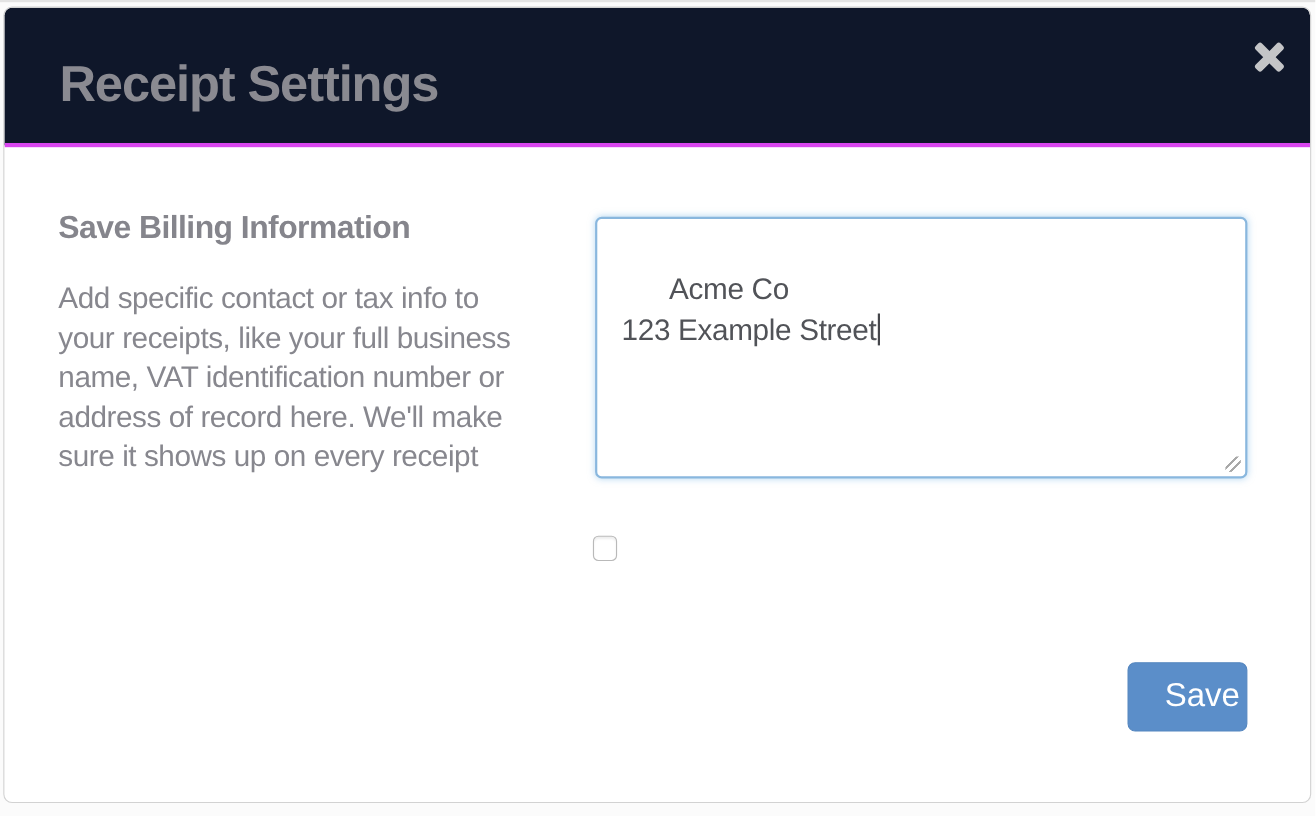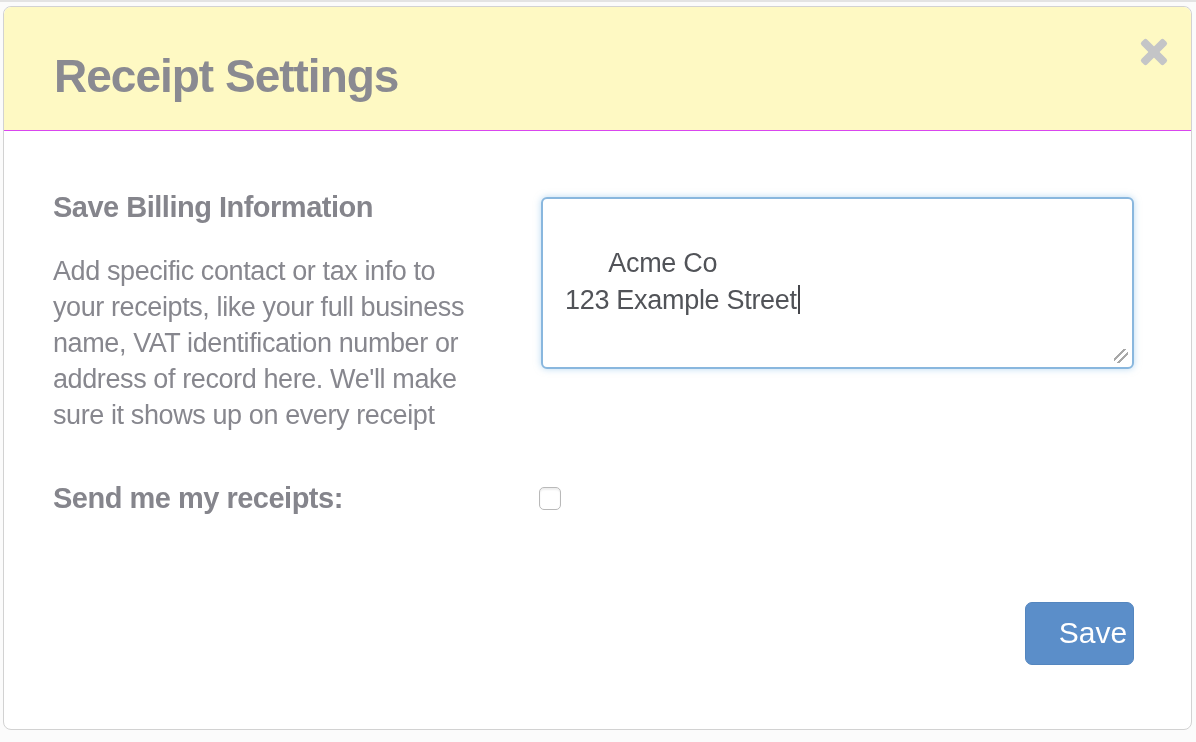--- a/index.html
+++ b/index.html
@@ -11,21 +11,21 @@
   .page-top-edge{
     position:absolute;left:0;top:0;width:1196px;height:2px;background:#e3e3e3;
   }
   .modal{
     position:absolute;left:3px;top:6px;width:1189px;height:724px;
     box-sizing:border-box;background:#ffffff;border:1px solid #d2d2d2;
     border-radius:8px;overflow:hidden;
   }
   .modal-header{
     position:absolute;left:0;top:0;right:0;height:123px;
-    background:#fef9c3;border-bottom:1px solid #d946ef;
+    background:#0f172a;border-bottom:4px solid #d946ef;
     border-radius:7px 7px 0 0;
   }
   .modal-title{
     position:absolute;left:50px;top:46px;
     font-size:46px;font-weight:bold;letter-spacing:-1px;
     color:#8a8a91;line-height:1;white-space:nowrap;
   }
   .close-button{
     position:absolute;top:30px;right:22px;width:30px;height:30px;
     cursor:pointer;
@@ -41,21 +41,21 @@
     position:absolute;left:49px;top:186px;
     font-size:29px;font-weight:bold;letter-spacing:-0.5px;
     color:#85858c;line-height:1;white-space:nowrap;
   }
   .billing-description{
     position:absolute;left:49px;top:246px;width:490px;
     font-size:27px;line-height:36px;letter-spacing:-0.4px;
     color:#87878e;white-space:pre-line;
   }
   .billing-textarea{
-    position:absolute;left:537px;top:190px;width:593px;height:172px;
+    position:absolute;left:537px;top:190px;width:593px;height:238px;
     box-sizing:border-box;background:#fff;
     border:2px solid #89b7de;border-radius:6px;
     box-shadow:0 0 7px rgba(128,185,230,0.55);
     padding:9px 22px;
     font-size:27px;line-height:37px;letter-spacing:-0.3px;
     color:#515358;white-space:pre-wrap;overflow:hidden;
     cursor:text;
   }
   .text-caret{
     display:inline-block;width:2px;height:29px;background:#45464b;
@@ -117,21 +117,20 @@
 name, VAT identification number or
 address of record here. We'll make
 sure it shows up on every receipt</div>
 
     <div class="billing-textarea">
       <span>Acme Co
 123 Example Street</span><span class="text-caret"></span>
       <span class="resize-grip"></span>
     </div>
 
-    <div class="receipts-label">Send me my receipts:</div>
 
     <input type="checkbox" class="receipts-checkbox" style="">
 
     <button class="save-button">
       <span>Save</span>
     </button>
 
   </div>
 </div>
 

